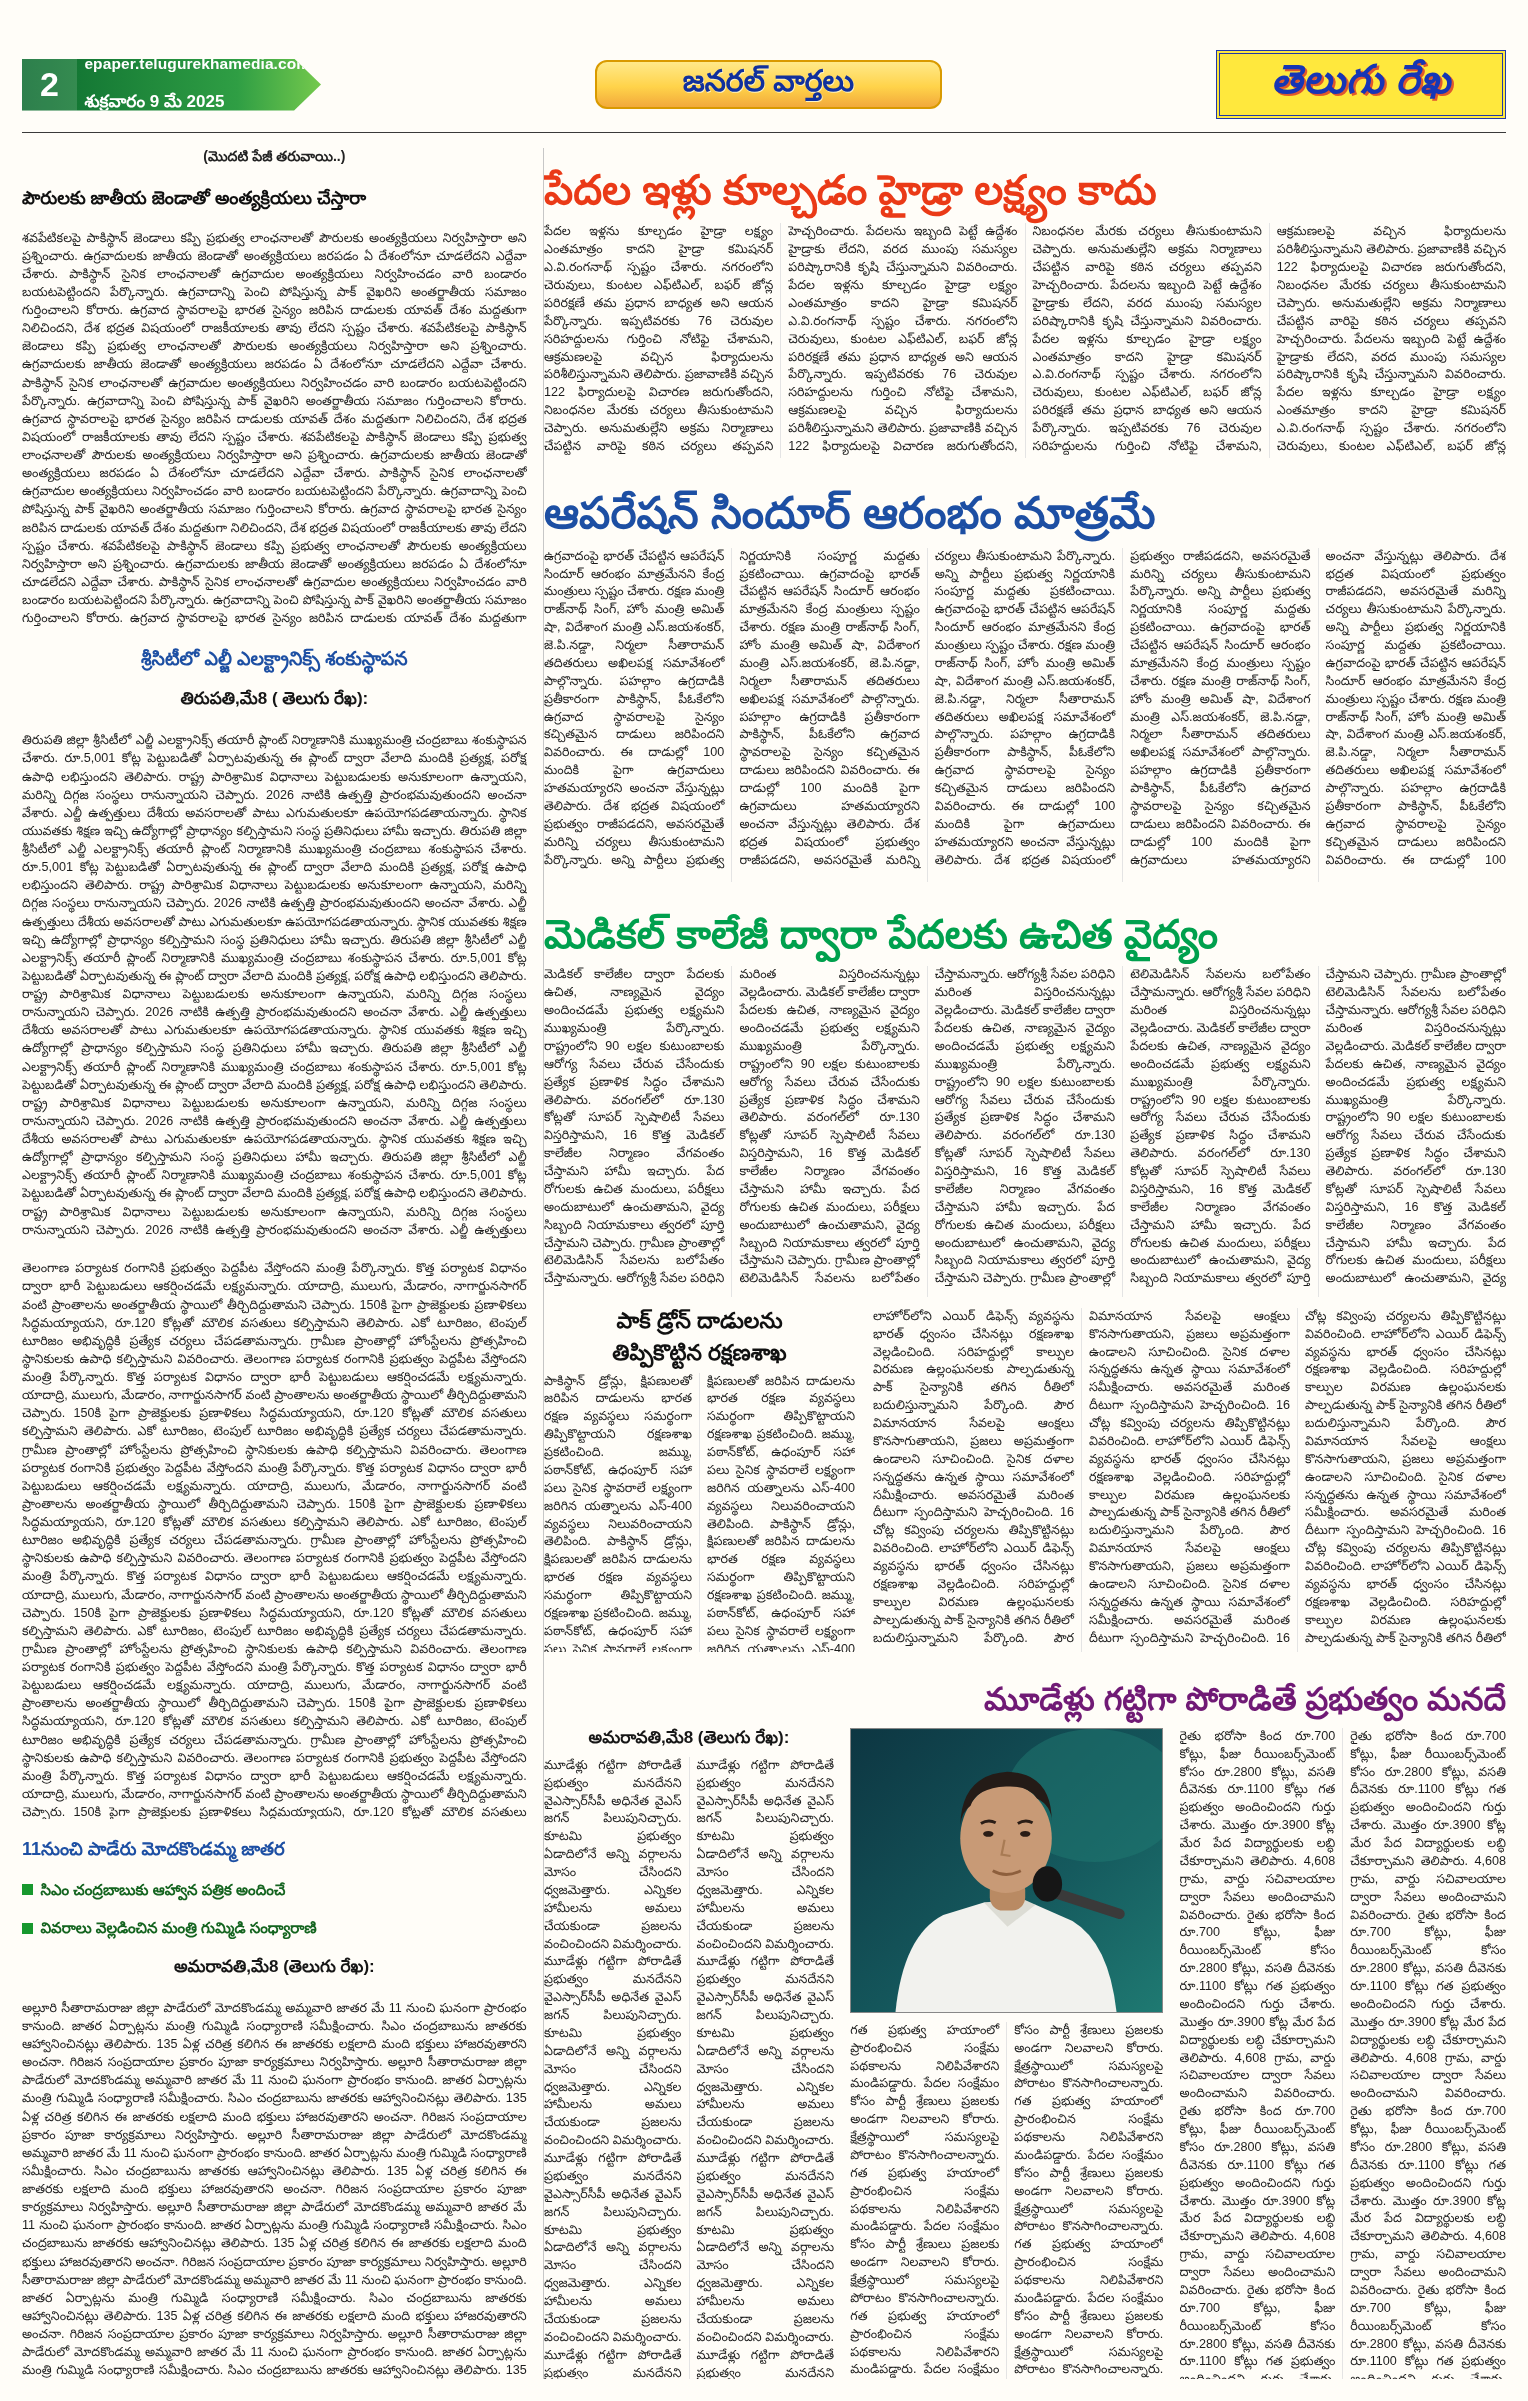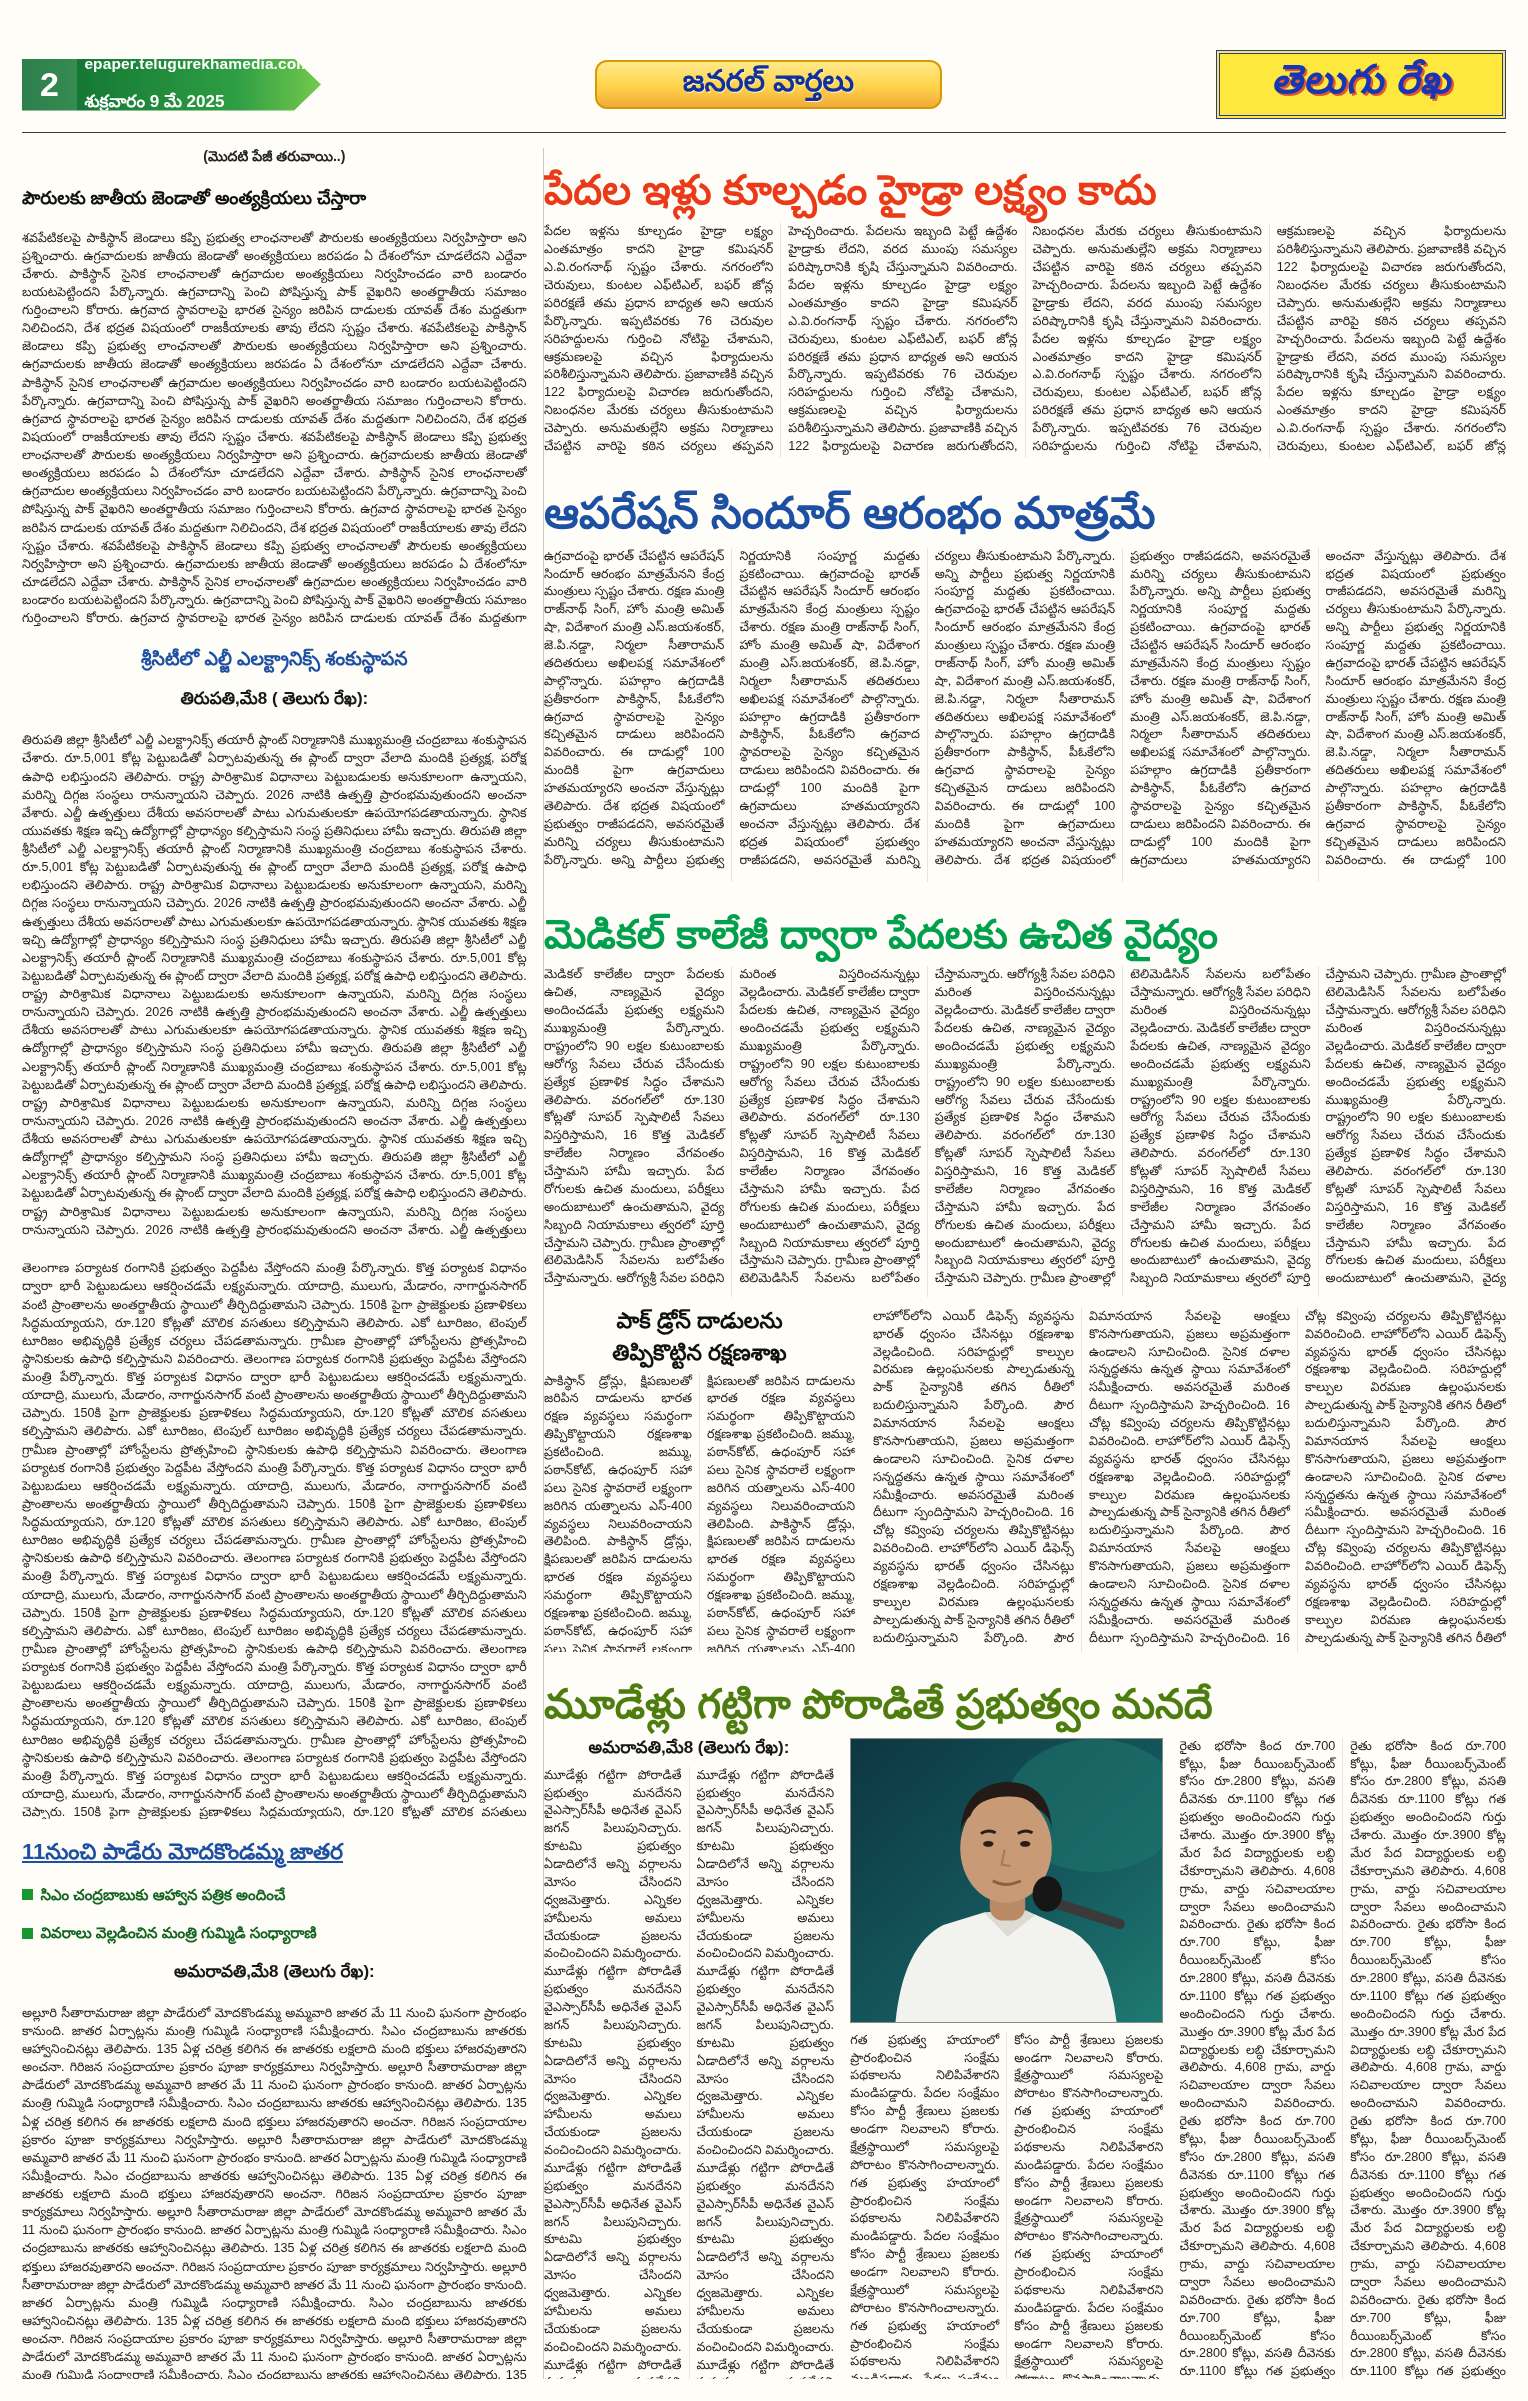--- a/index.html
+++ b/index.html
@@ -32,36 +32,36 @@
   .head-rule { position:absolute; top:132px; left:22px; right:22px; border-top:1.5px solid #3a3a3a; }
 
   
   .left-col { position:absolute; left:22px; top:148px; width:522px; height:2231px;
     padding-right:16.3px; border-right:0.7px solid #c7c7c7;
     display:flex; flex-direction:column; gap:19px; overflow:hidden; }
   .cont-note { text-align:center; font-size:14px; font-weight:700; color:#222; }
   .lh-black { font-size:18px; font-weight:800; color:#101010; line-height:1.25; }
   .lh-blue  { font-size:19px; font-weight:800; color:#1d4fa3; text-align:center; line-height:1.25; }
   .lh-orange{ font-size:24.4px; font-weight:800; color:#c96a1a; text-align:center; line-height:1.2; }
-  .lh-blue2 { font-size:22px; font-weight:800; color:#1d4fa3; line-height:1.25;text-decoration:underline; }
+  .lh-blue2 { font-size:18px; font-weight:800; color:#1d4fa3; line-height:1.25; }
   .dateline { text-align:center; font-size:17px; font-weight:800; color:#161616; }
   .bullet-row { display:flex; align-items:flex-start; gap:7.4px; }
   .bullet-sq { flex:none; width:11px; height:11px; margin-top:4.4px; background:#17982e; }
   .bullet-txt { font-size:15px; font-weight:700; color:#14641f; line-height:1.3; }
   .ltext { font-size:12.6px; line-height:1.44; text-align:justify; color:#1c1c1c; overflow:hidden; }
   .lb1 { height:399px; } .lb2 { height:509px; } .lb3 { height:560px; } .lb4 { flex:1; }
 
   
   .main-col { position:absolute; left:544px; top:148px; width:962px; height:2231px;
     display:flex; flex-direction:column; gap:10.4px; overflow:hidden; }
   .mh { font-weight:800; line-height:1.1;margin-top:20px; }
   .mh-red   { font-size:41px; color:#ea3a17; }
   .mh-blue  { font-size:44px; color:#1d4fa3; }
   .mh-green { font-size:40px; color:#00a04d; }
-  .mh-blue2 { font-size:41px; color:#4d7c0f; }
+  .mh-blue2 { font-size:32px; color:#701a75;text-align:right; }
   .mtext { font-size:12.6px; line-height:1.42; text-align:justify; color:#1c1c1c;
     overflow:hidden; column-gap:15px; column-rule:0.7px solid #e4e4e4; }
   .b-hydra   { height:235px; column-count:4; }
   .b-sindoor { height:334px; column-count:5; }
   .b-medical { height:331px; column-count:5; }
   .row4 { display:flex; gap:18px; height:344px; }
   .def-box { flex:none; width:311px; display:flex; flex-direction:column; gap:6px; }
   .def-head { text-align:center; font-size:22px; font-weight:800; color:#111; line-height:1.2; }
   .b-def  { flex:1; column-count:2; }
   .b-def2 { flex:1; column-count:3; height:344px; }

